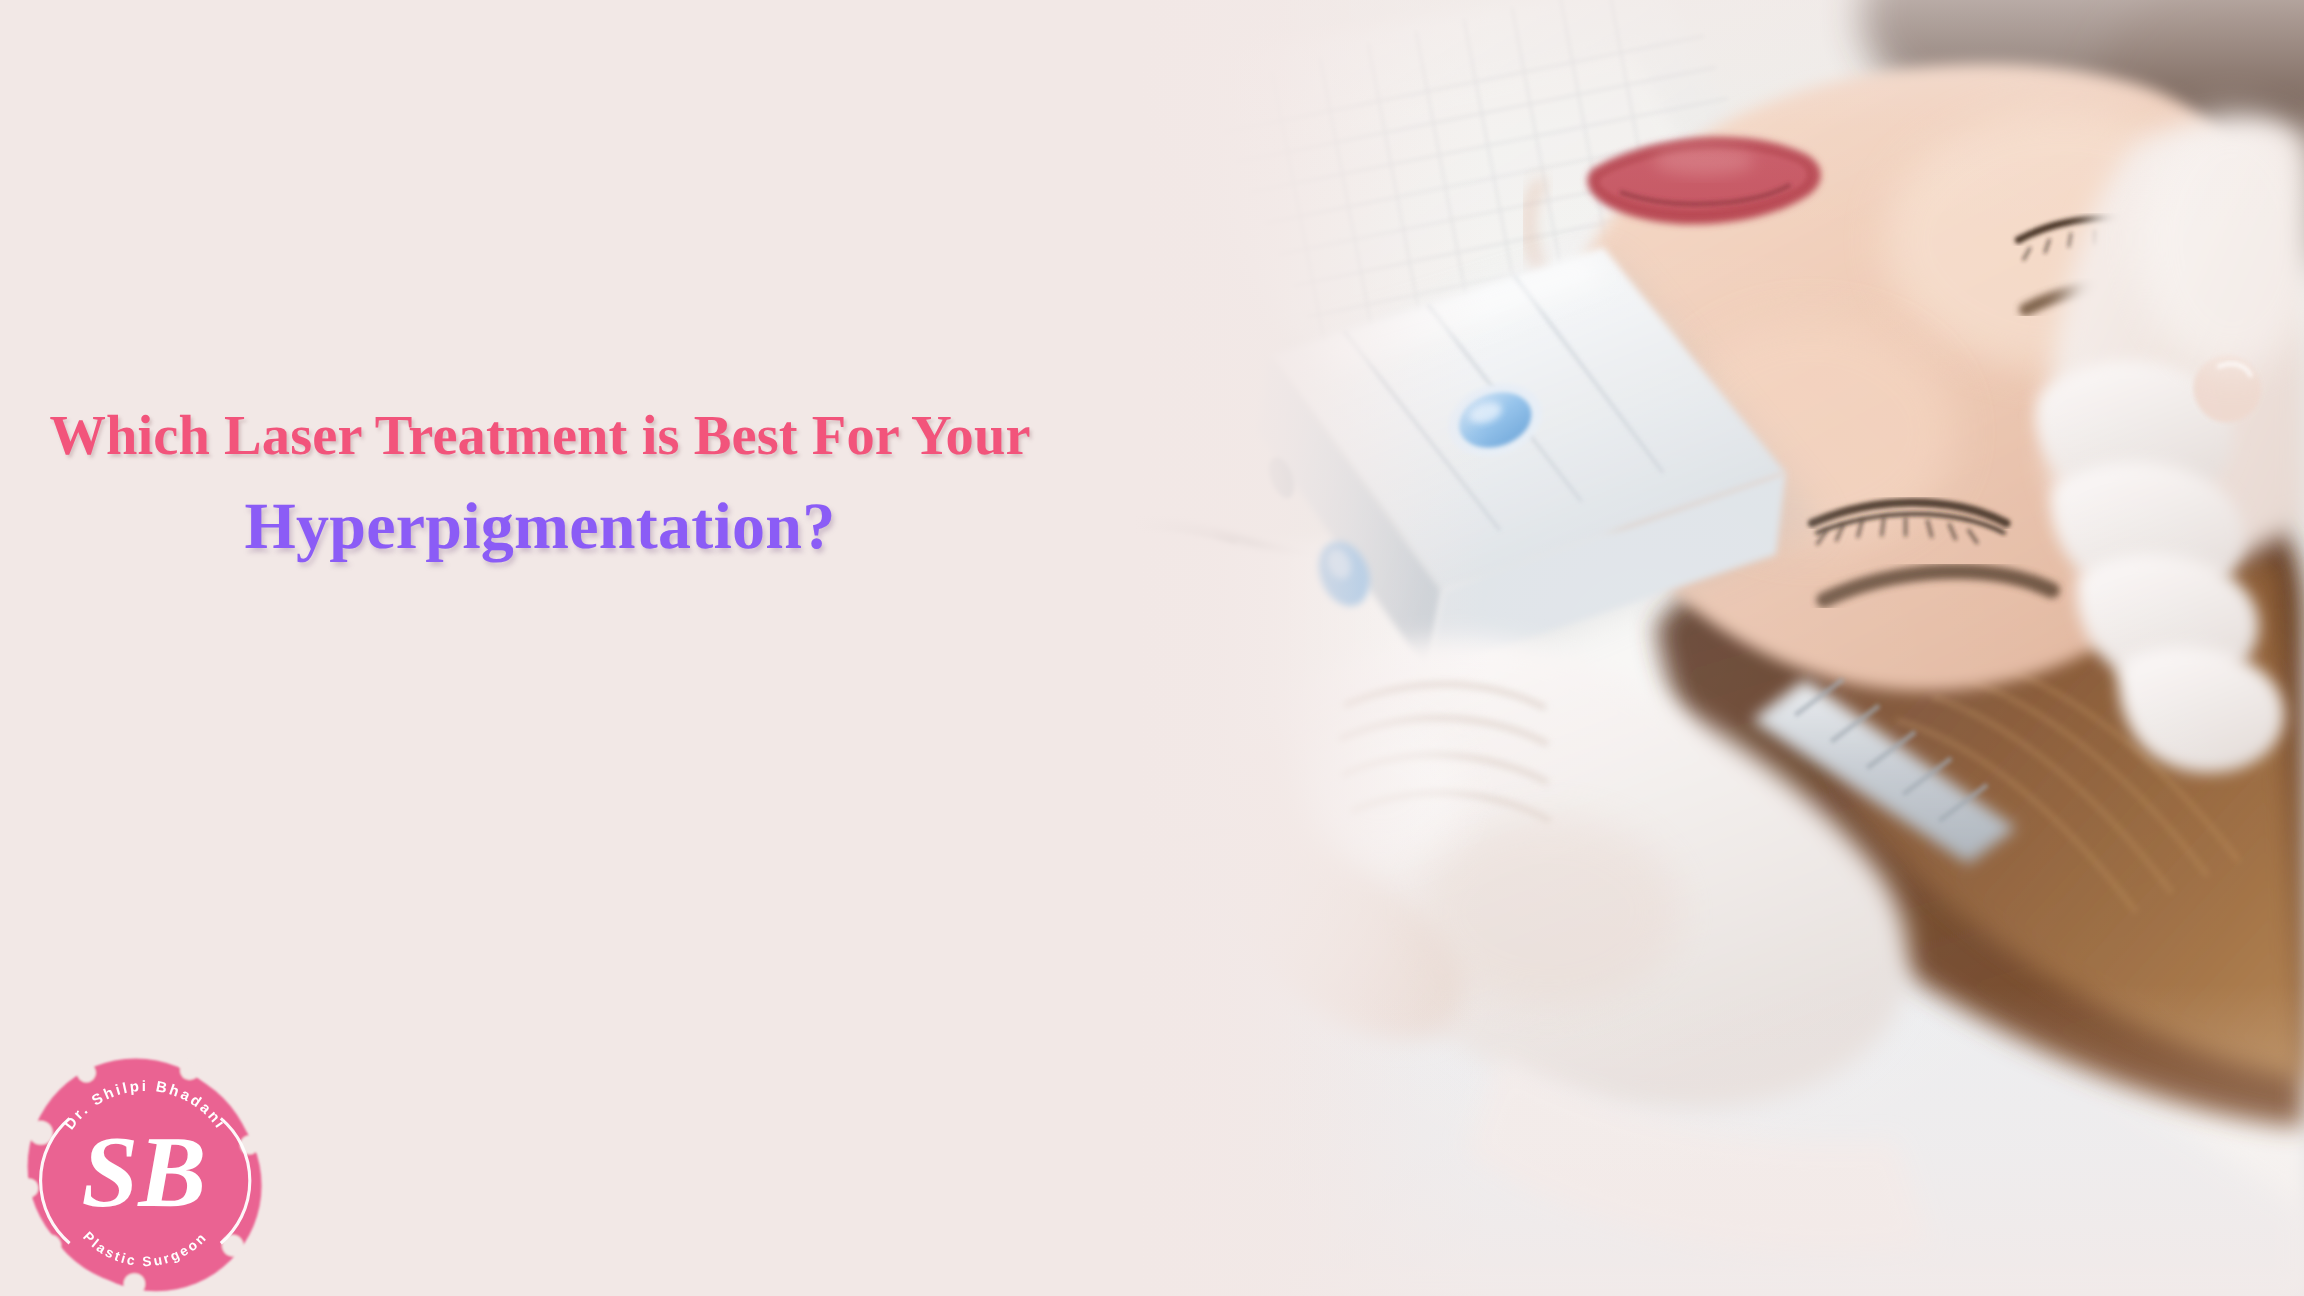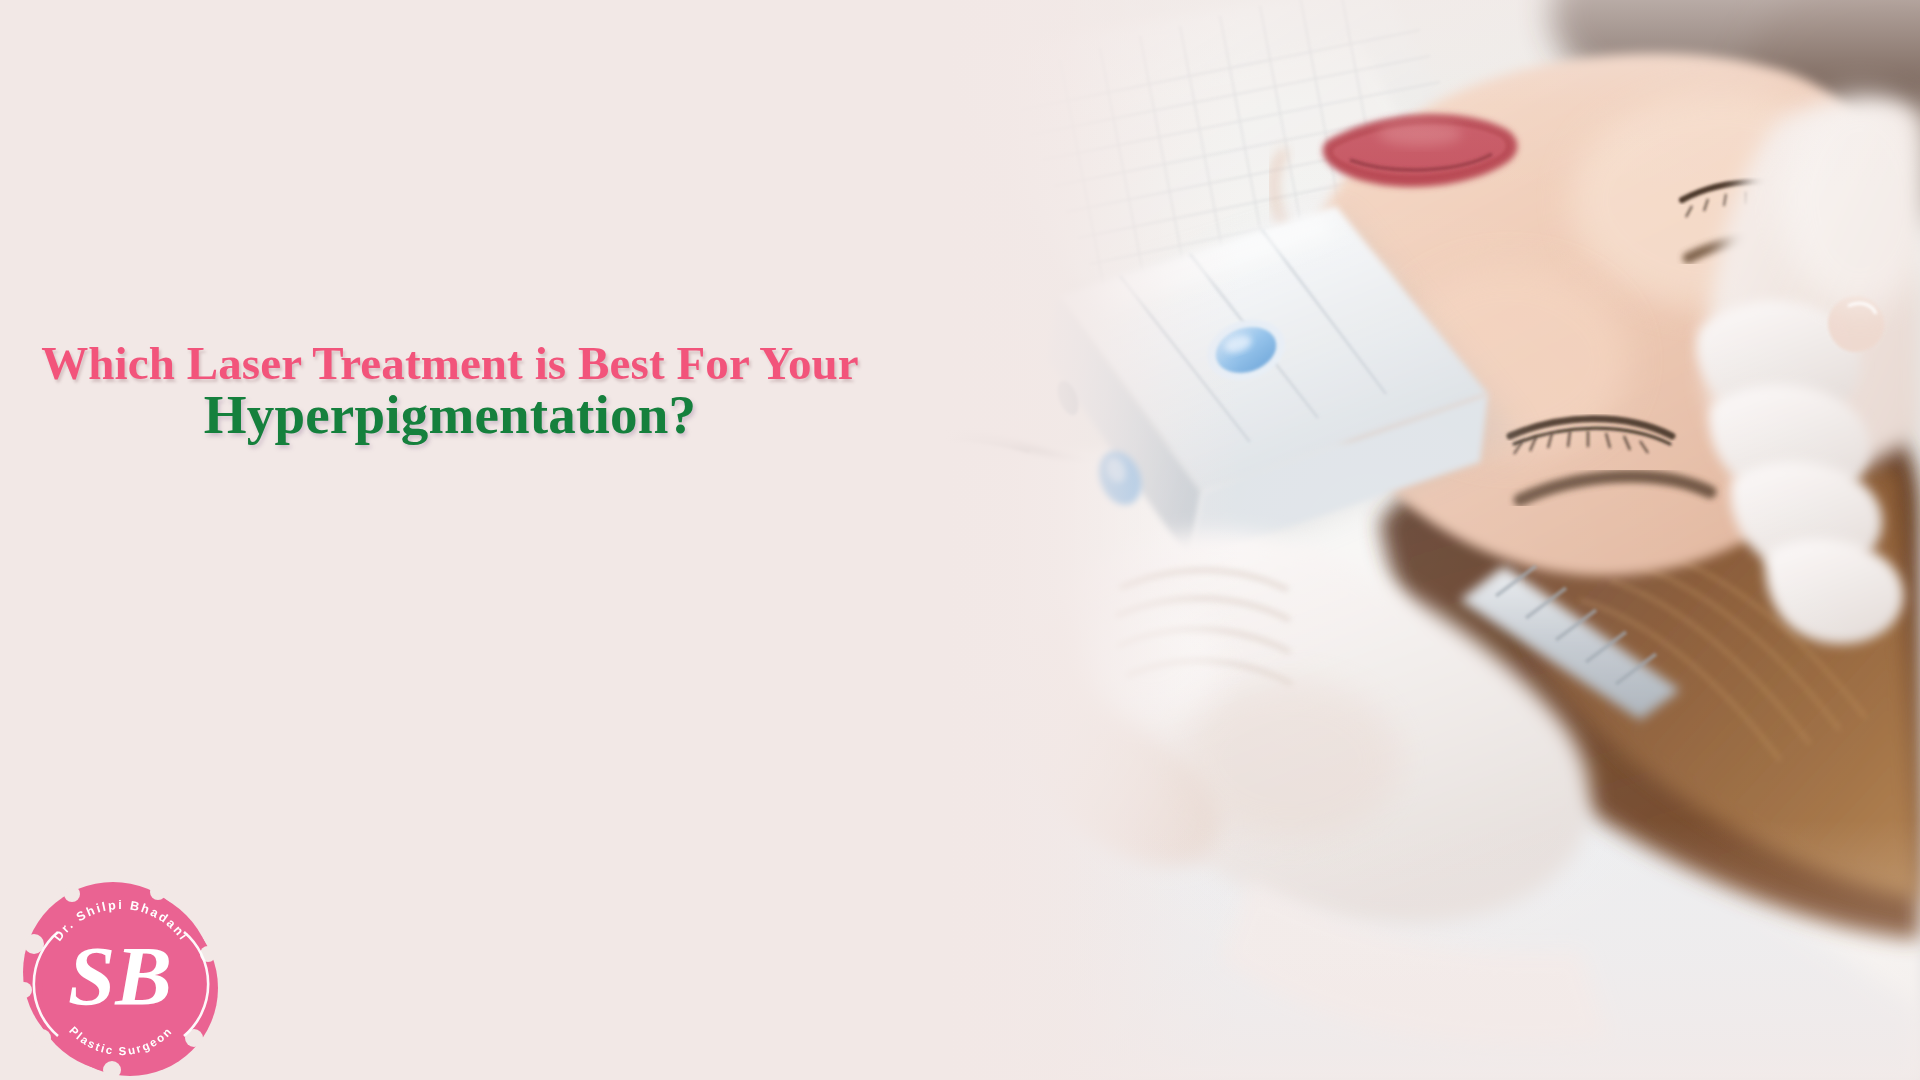--- a/index.html
+++ b/index.html
@@ -91,25 +91,26 @@
     font-family: "Liberation Serif", serif;
     font-weight: bold;
     font-size: 47px;
     letter-spacing: 0.1px;
     color: #f2547b;
     text-shadow: 2px 3px 3px rgba(150,110,115,0.30);
     white-space: nowrap;
   }
   .headline-line2 {
     display: block;
+    margin-top: 24px;
     font-family: "Liberation Serif", serif;
     font-weight: bold;
     font-size: 55px;
     letter-spacing: 0.2px;
-    color: #15803d;
+    color: #8b5cf6;
     text-shadow: 2px 3px 4px rgba(140,110,150,0.35);
     white-space: nowrap;
   }
 
   
   .logo {
     position: absolute;
     left: 16px;
     bottom: 0px;
     width: 210px;

